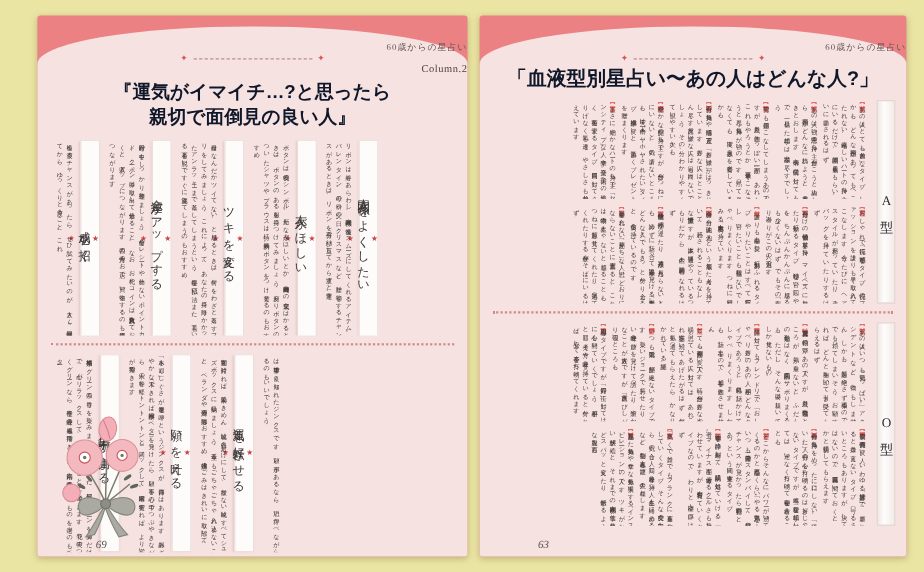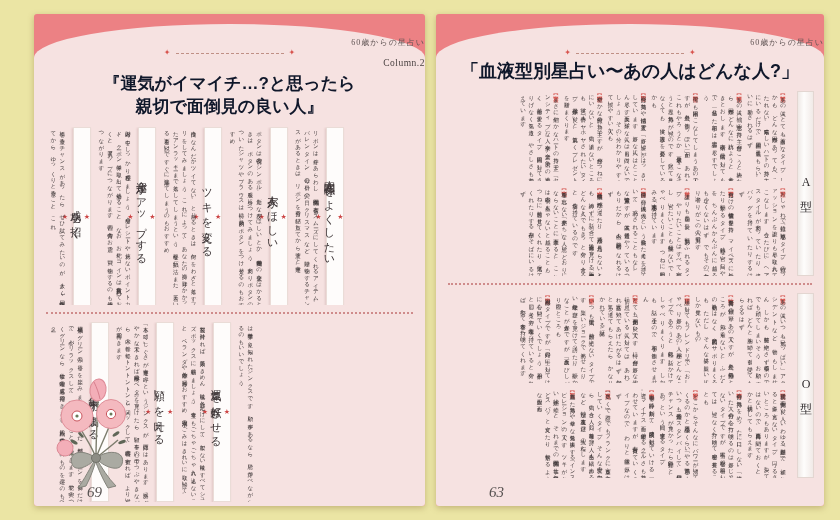--- a/index.html
+++ b/index.html
@@ -60,21 +60,21 @@
     padding:5px 0;
   }
   .strip-label{
     writing-mode:vertical-rl;text-orientation:upright;
     font-size:11px;letter-spacing:1.5px;color:#3c3436;
   }
   .star{color:#cc4444;font-size:7px;line-height:1;}
   .divider{border-top:2px dotted #cf8b8b;margin:7px 12px 0;height:0;}
   .pageno{
     position:absolute;bottom:5px;left:12px;
-    font-size:15px;font-style:italic;color:#55504f;padding-left:41px;
+    font-size:10px;font-style:italic;color:#55504f;padding-left:41px;
   }
   
   .btype{display:flex;flex-direction:row;margin:8px 10px 0;height:185px;}
   .btype-rows{flex:1;min-width:0;display:flex;flex-direction:column;gap:5px;}
   .vrow{
     writing-mode:vertical-rl;height:90px;overflow:hidden;
   }
   .entry{display:block;margin:0 2.5px;
     font-size:5.5px;line-height:1.5;letter-spacing:.3px;color:#40393a;text-align:justify;}
   .sign{color:#d4504a;}

